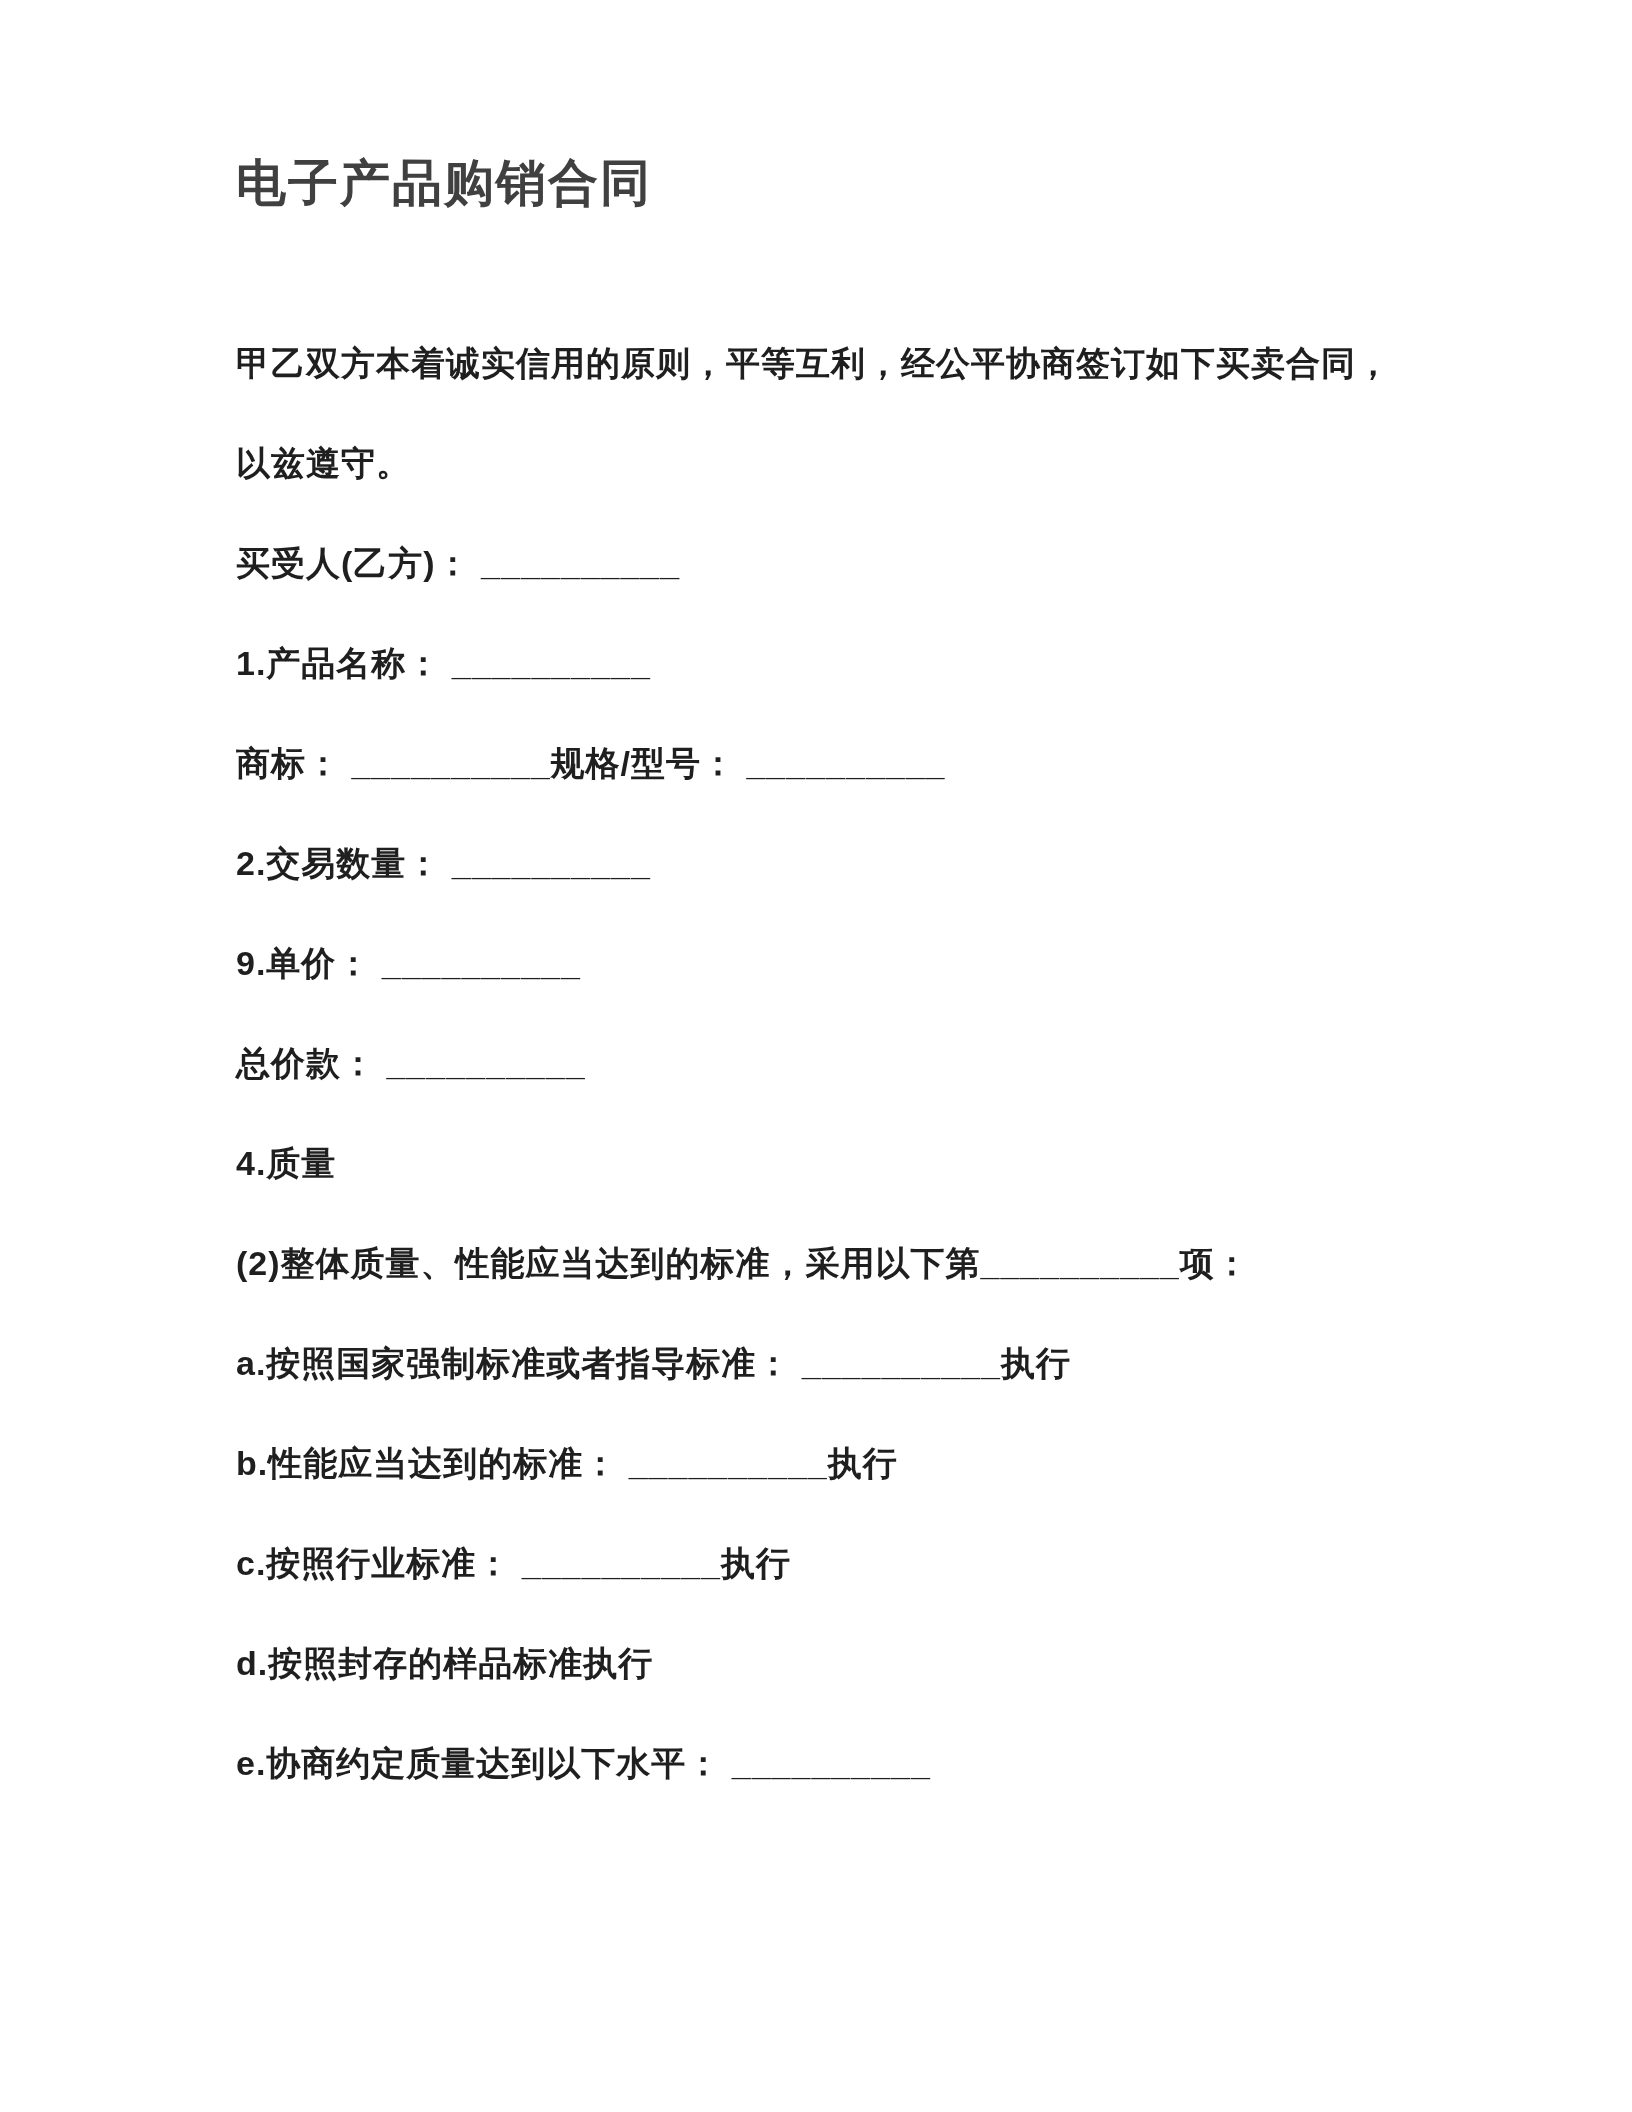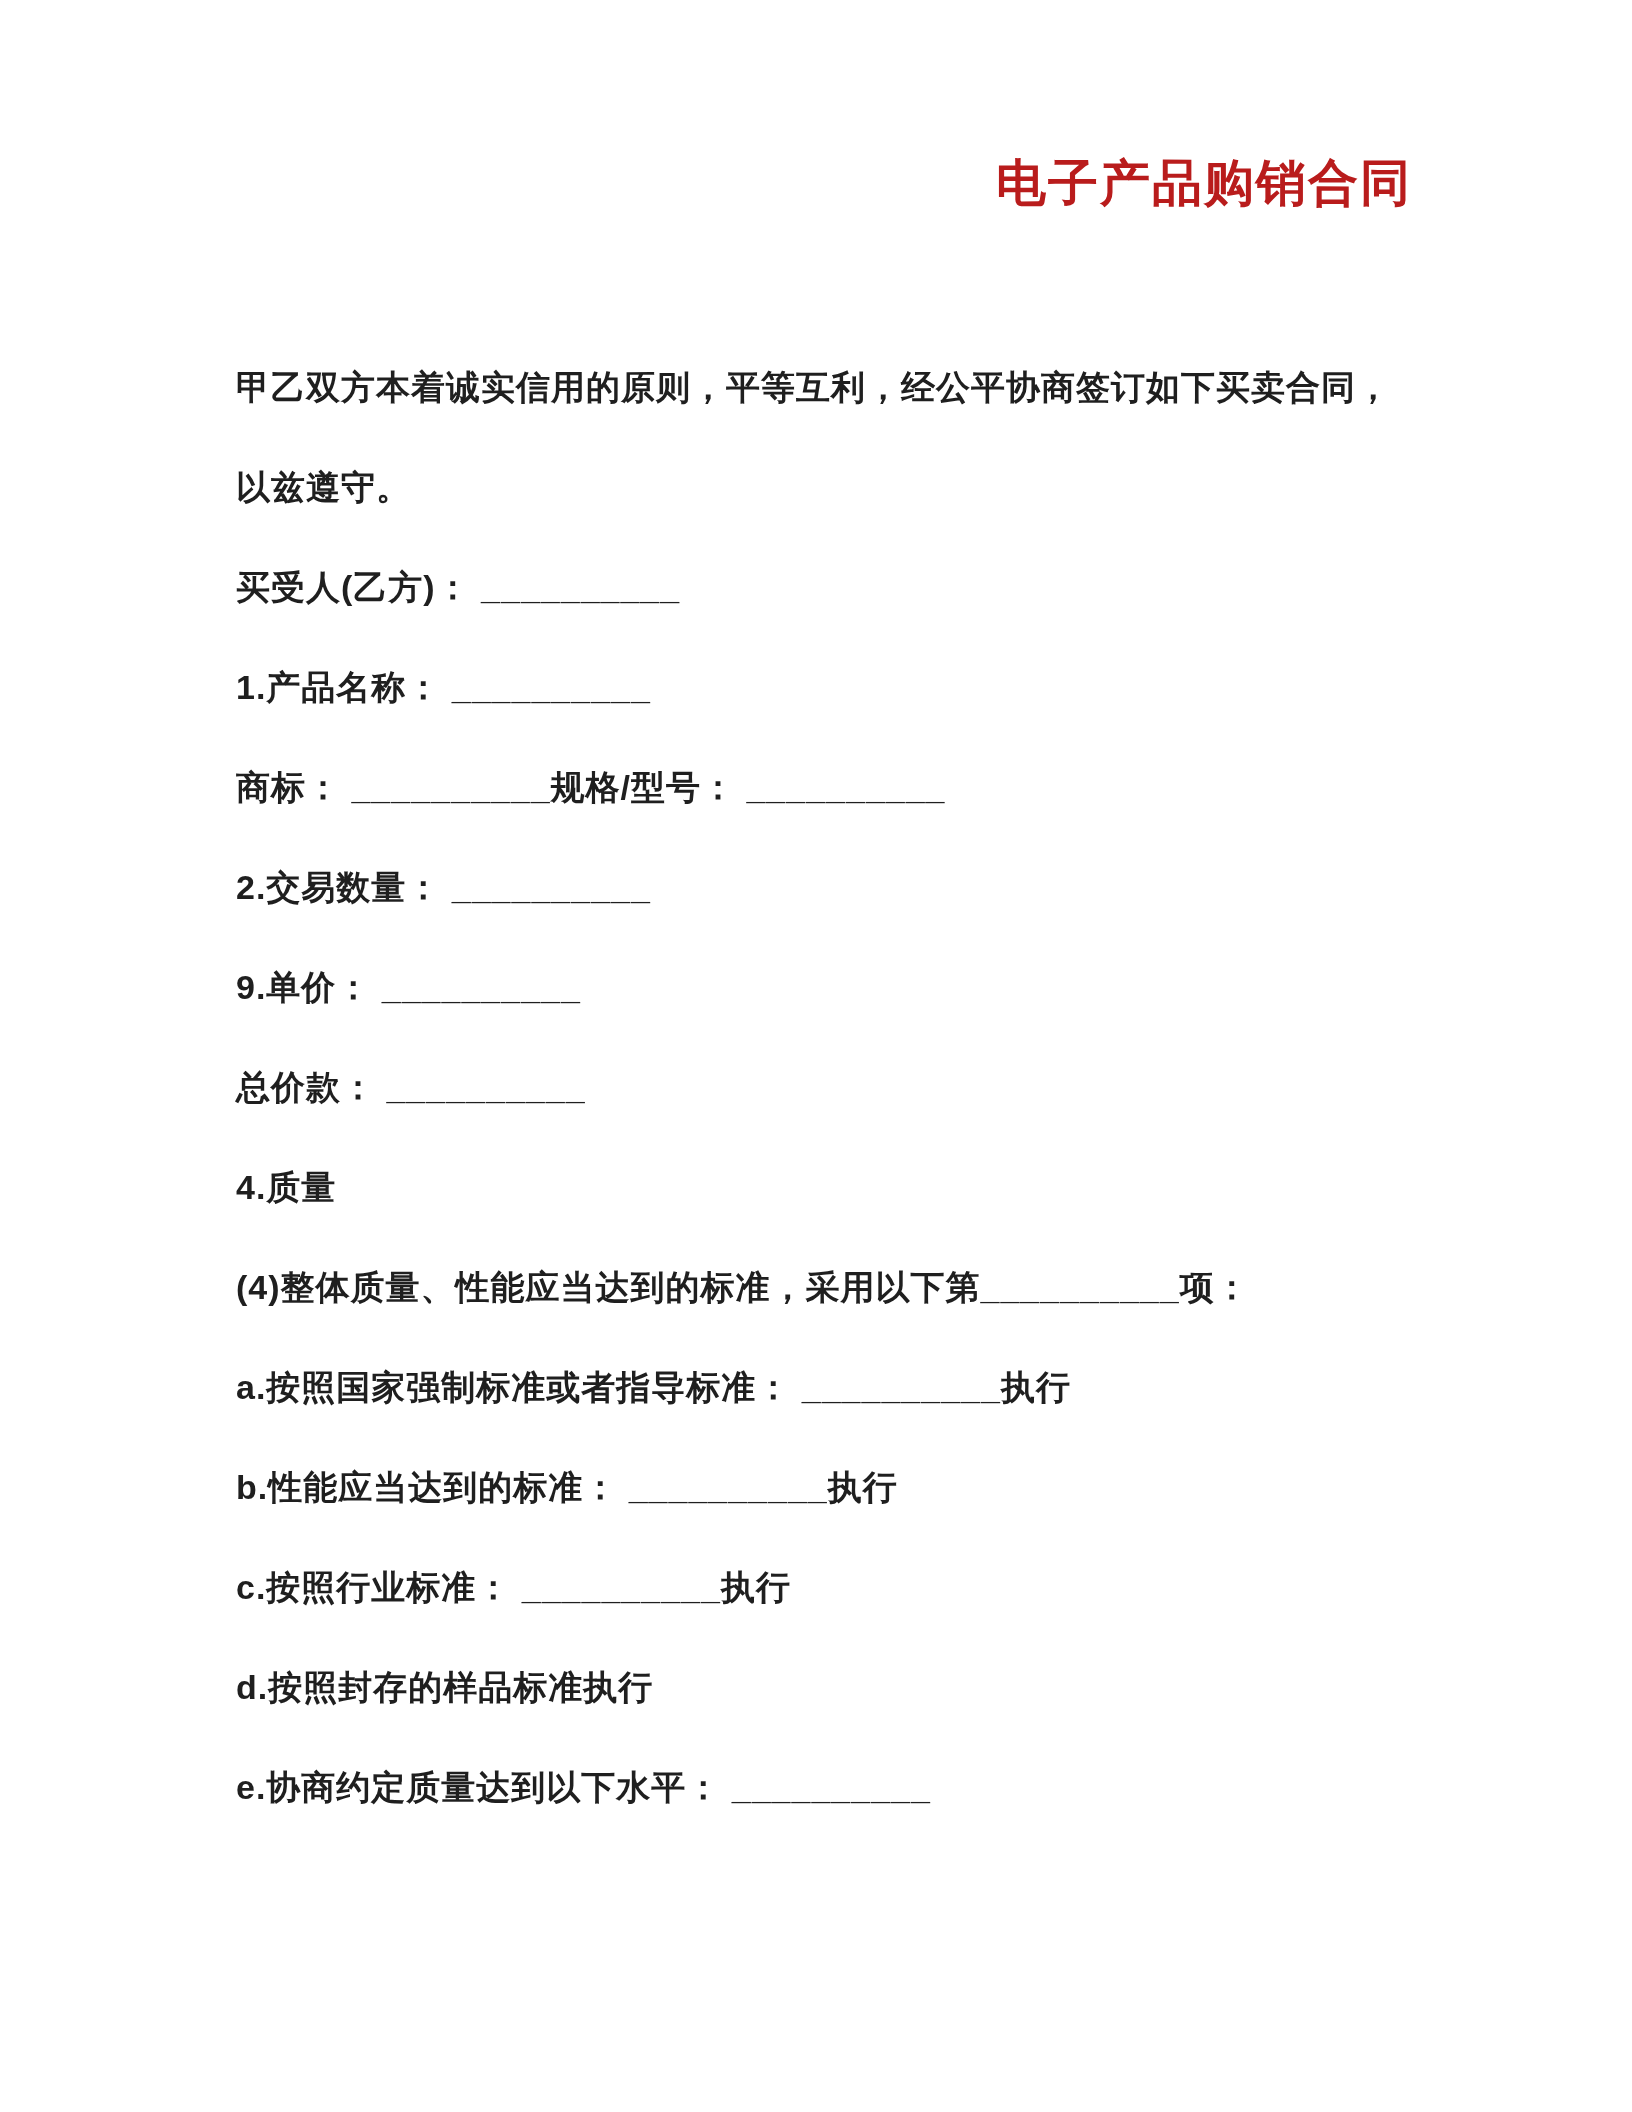--- a/index.html
+++ b/index.html
@@ -12,26 +12,26 @@
     width: 1632px;
     min-height: 2112px;
     margin: 0 auto;
     background: #ffffff;
     box-sizing: border-box;
     padding: 150px 220px 120px 236px;
     font-family: "Liberation Sans", "DejaVu Sans", sans-serif;
     color: #1f1f1f;
   }
   .doc-title {
-    text-align: right;
+    text-align: left;
     font-size: 50px;
     font-weight: 700;
-    color: #b91c1c;
+    color: #404040;
     letter-spacing: 2px;
-    margin: 0 0 120px 0;
+    margin: 0 0 96px 0;
   }
   .doc-body p {
     margin: 0;
     font-size: 34px;
     font-weight: 600;
     line-height: 100px;
     letter-spacing: 1px;
     word-break: break-all;
     white-space: pre-wrap;
   }
@@ -45,21 +45,21 @@
 
   <div class="doc-body">
     <p>甲乙双方本着诚实信用的原则，平等互利，经公平协商签订如下买卖合同，以兹遵守。</p>
     <p>买受人(乙方)： __________</p>
     <p>1.产品名称： __________</p>
     <p>商标： __________规格/型号： __________</p>
     <p>2.交易数量： __________</p>
     <p>9.单价： __________</p>
     <p>总价款： __________</p>
     <p>4.质量</p>
-    <p>(4)整体质量、性能应当达到的标准，采用以下第__________项：</p>
+    <p>(2)整体质量、性能应当达到的标准，采用以下第__________项：</p>
     <p>a.按照国家强制标准或者指导标准： __________执行</p>
     <p>b.性能应当达到的标准： __________执行</p>
     <p>c.按照行业标准： __________执行</p>
     <p>d.按照封存的样品标准执行</p>
     <p>e.协商约定质量达到以下水平： __________</p>
 
   </div>
 
 </div>
 

